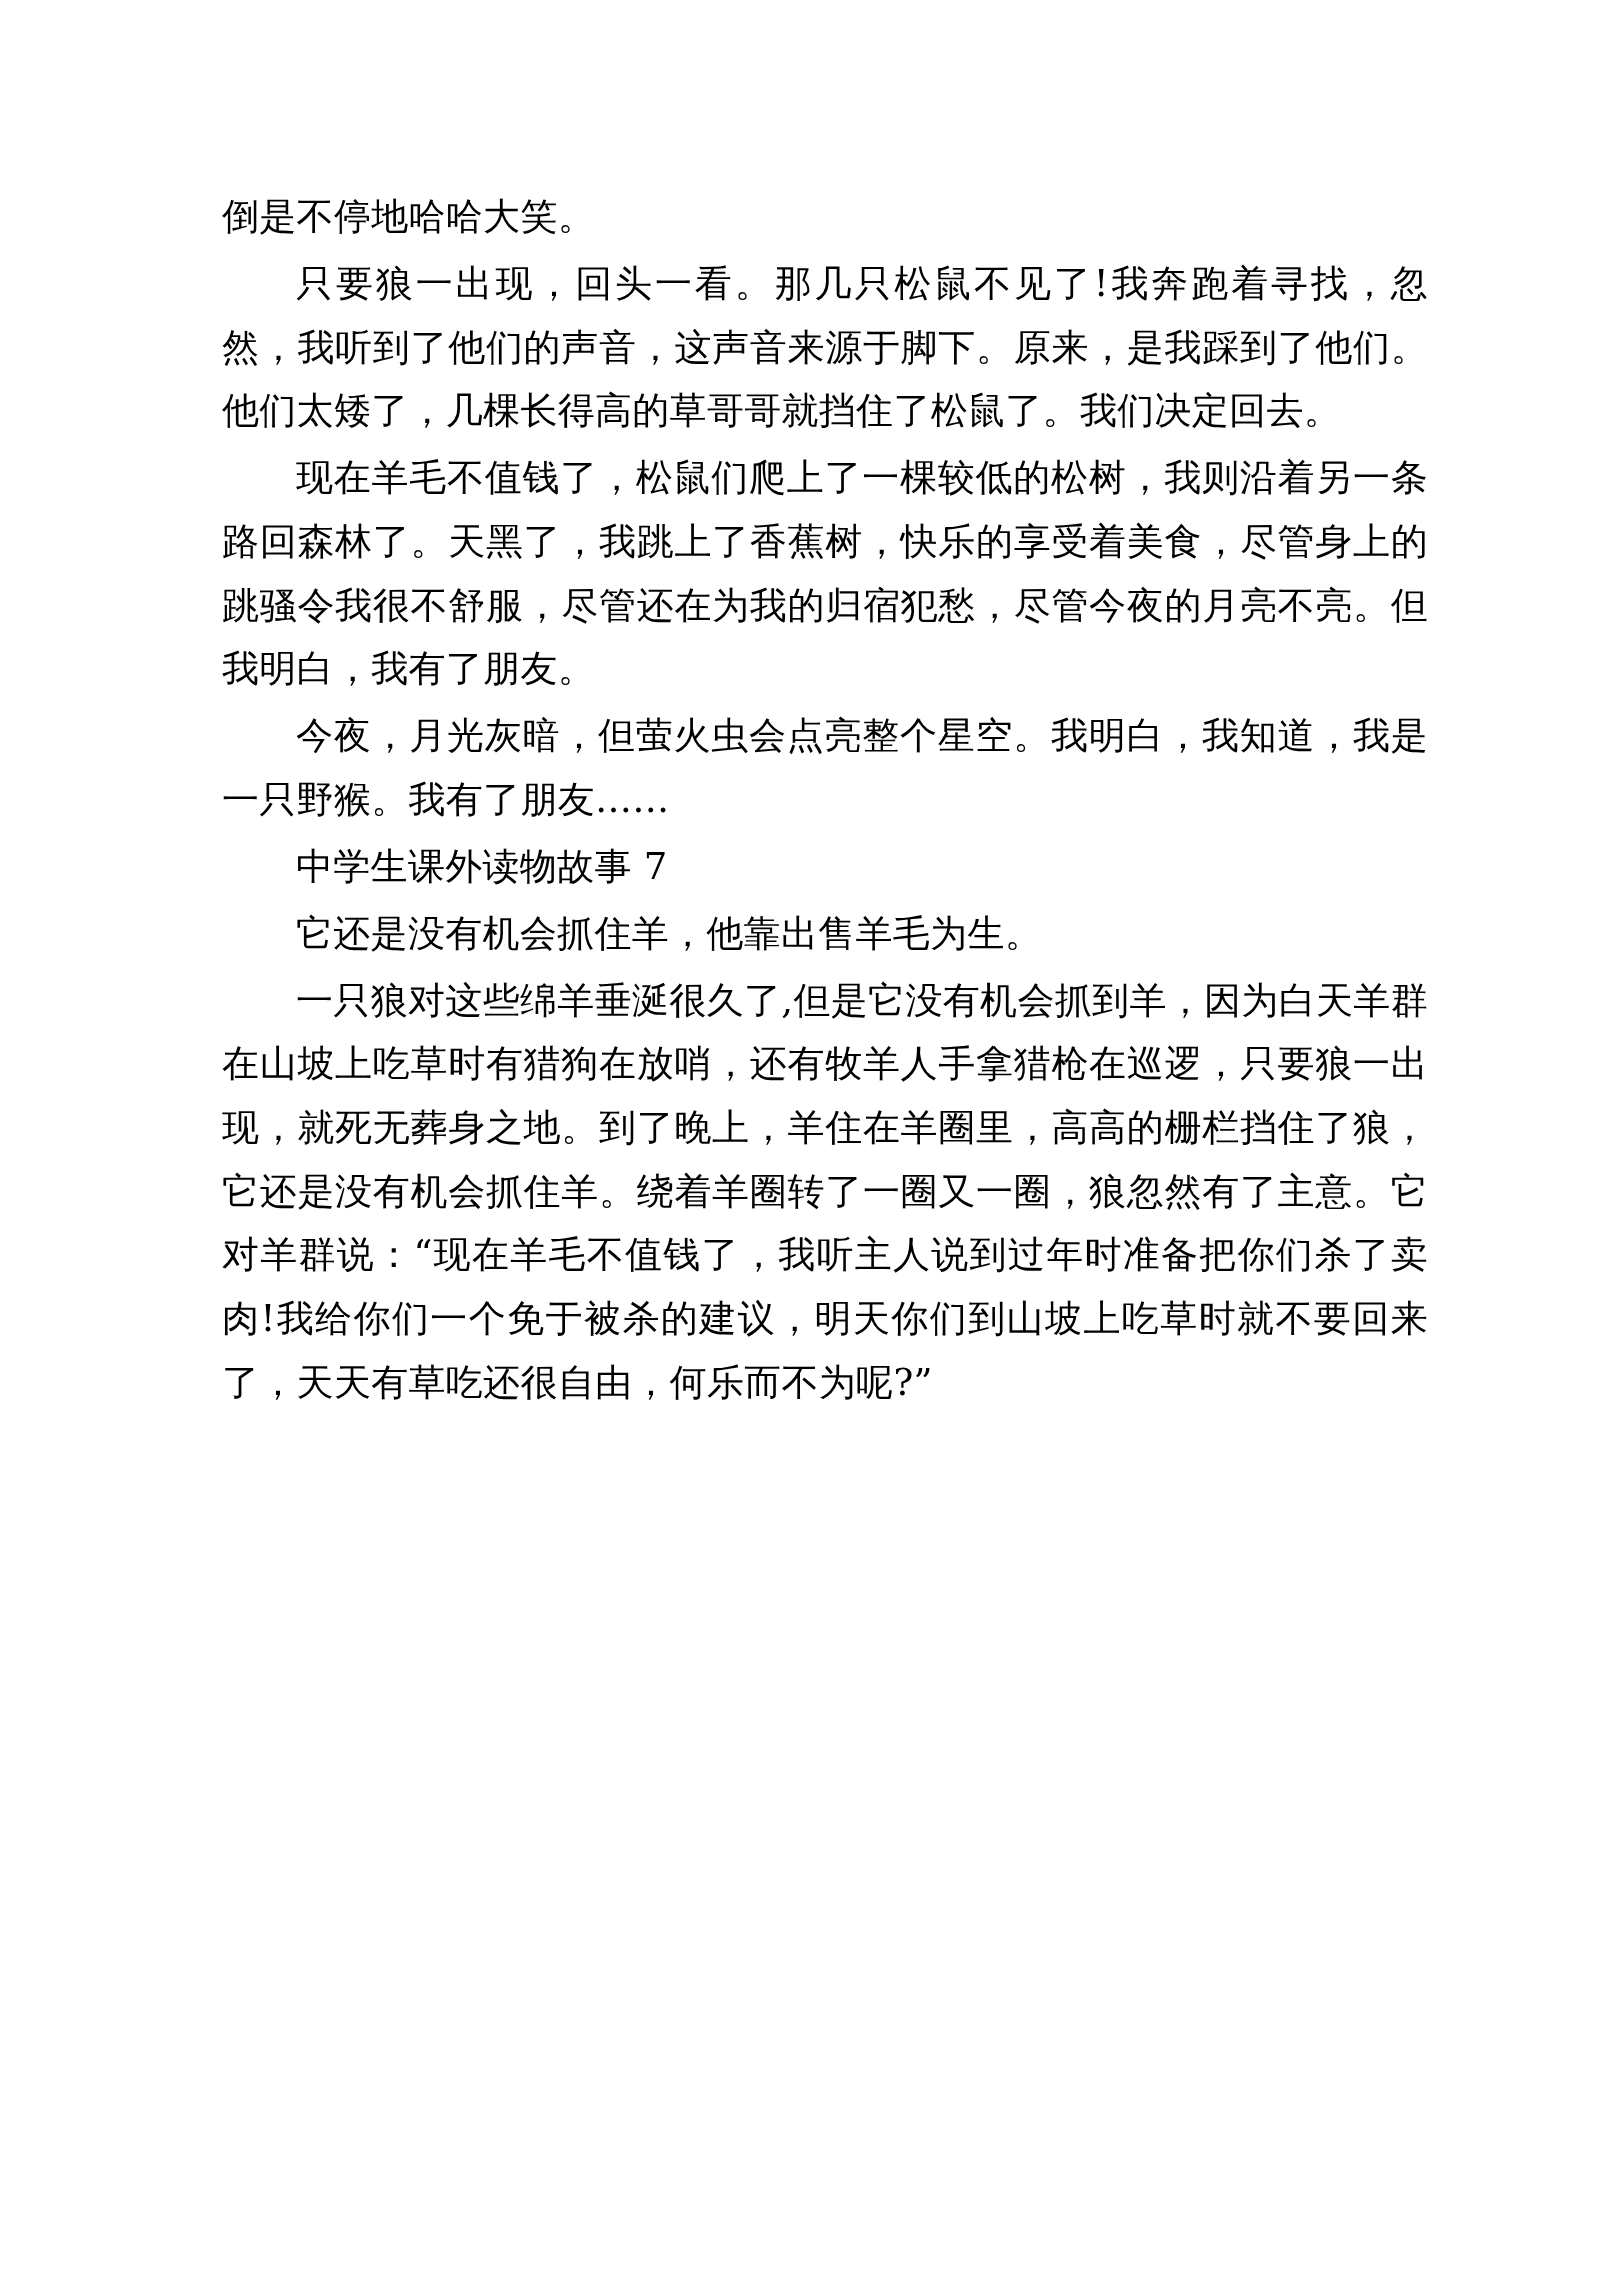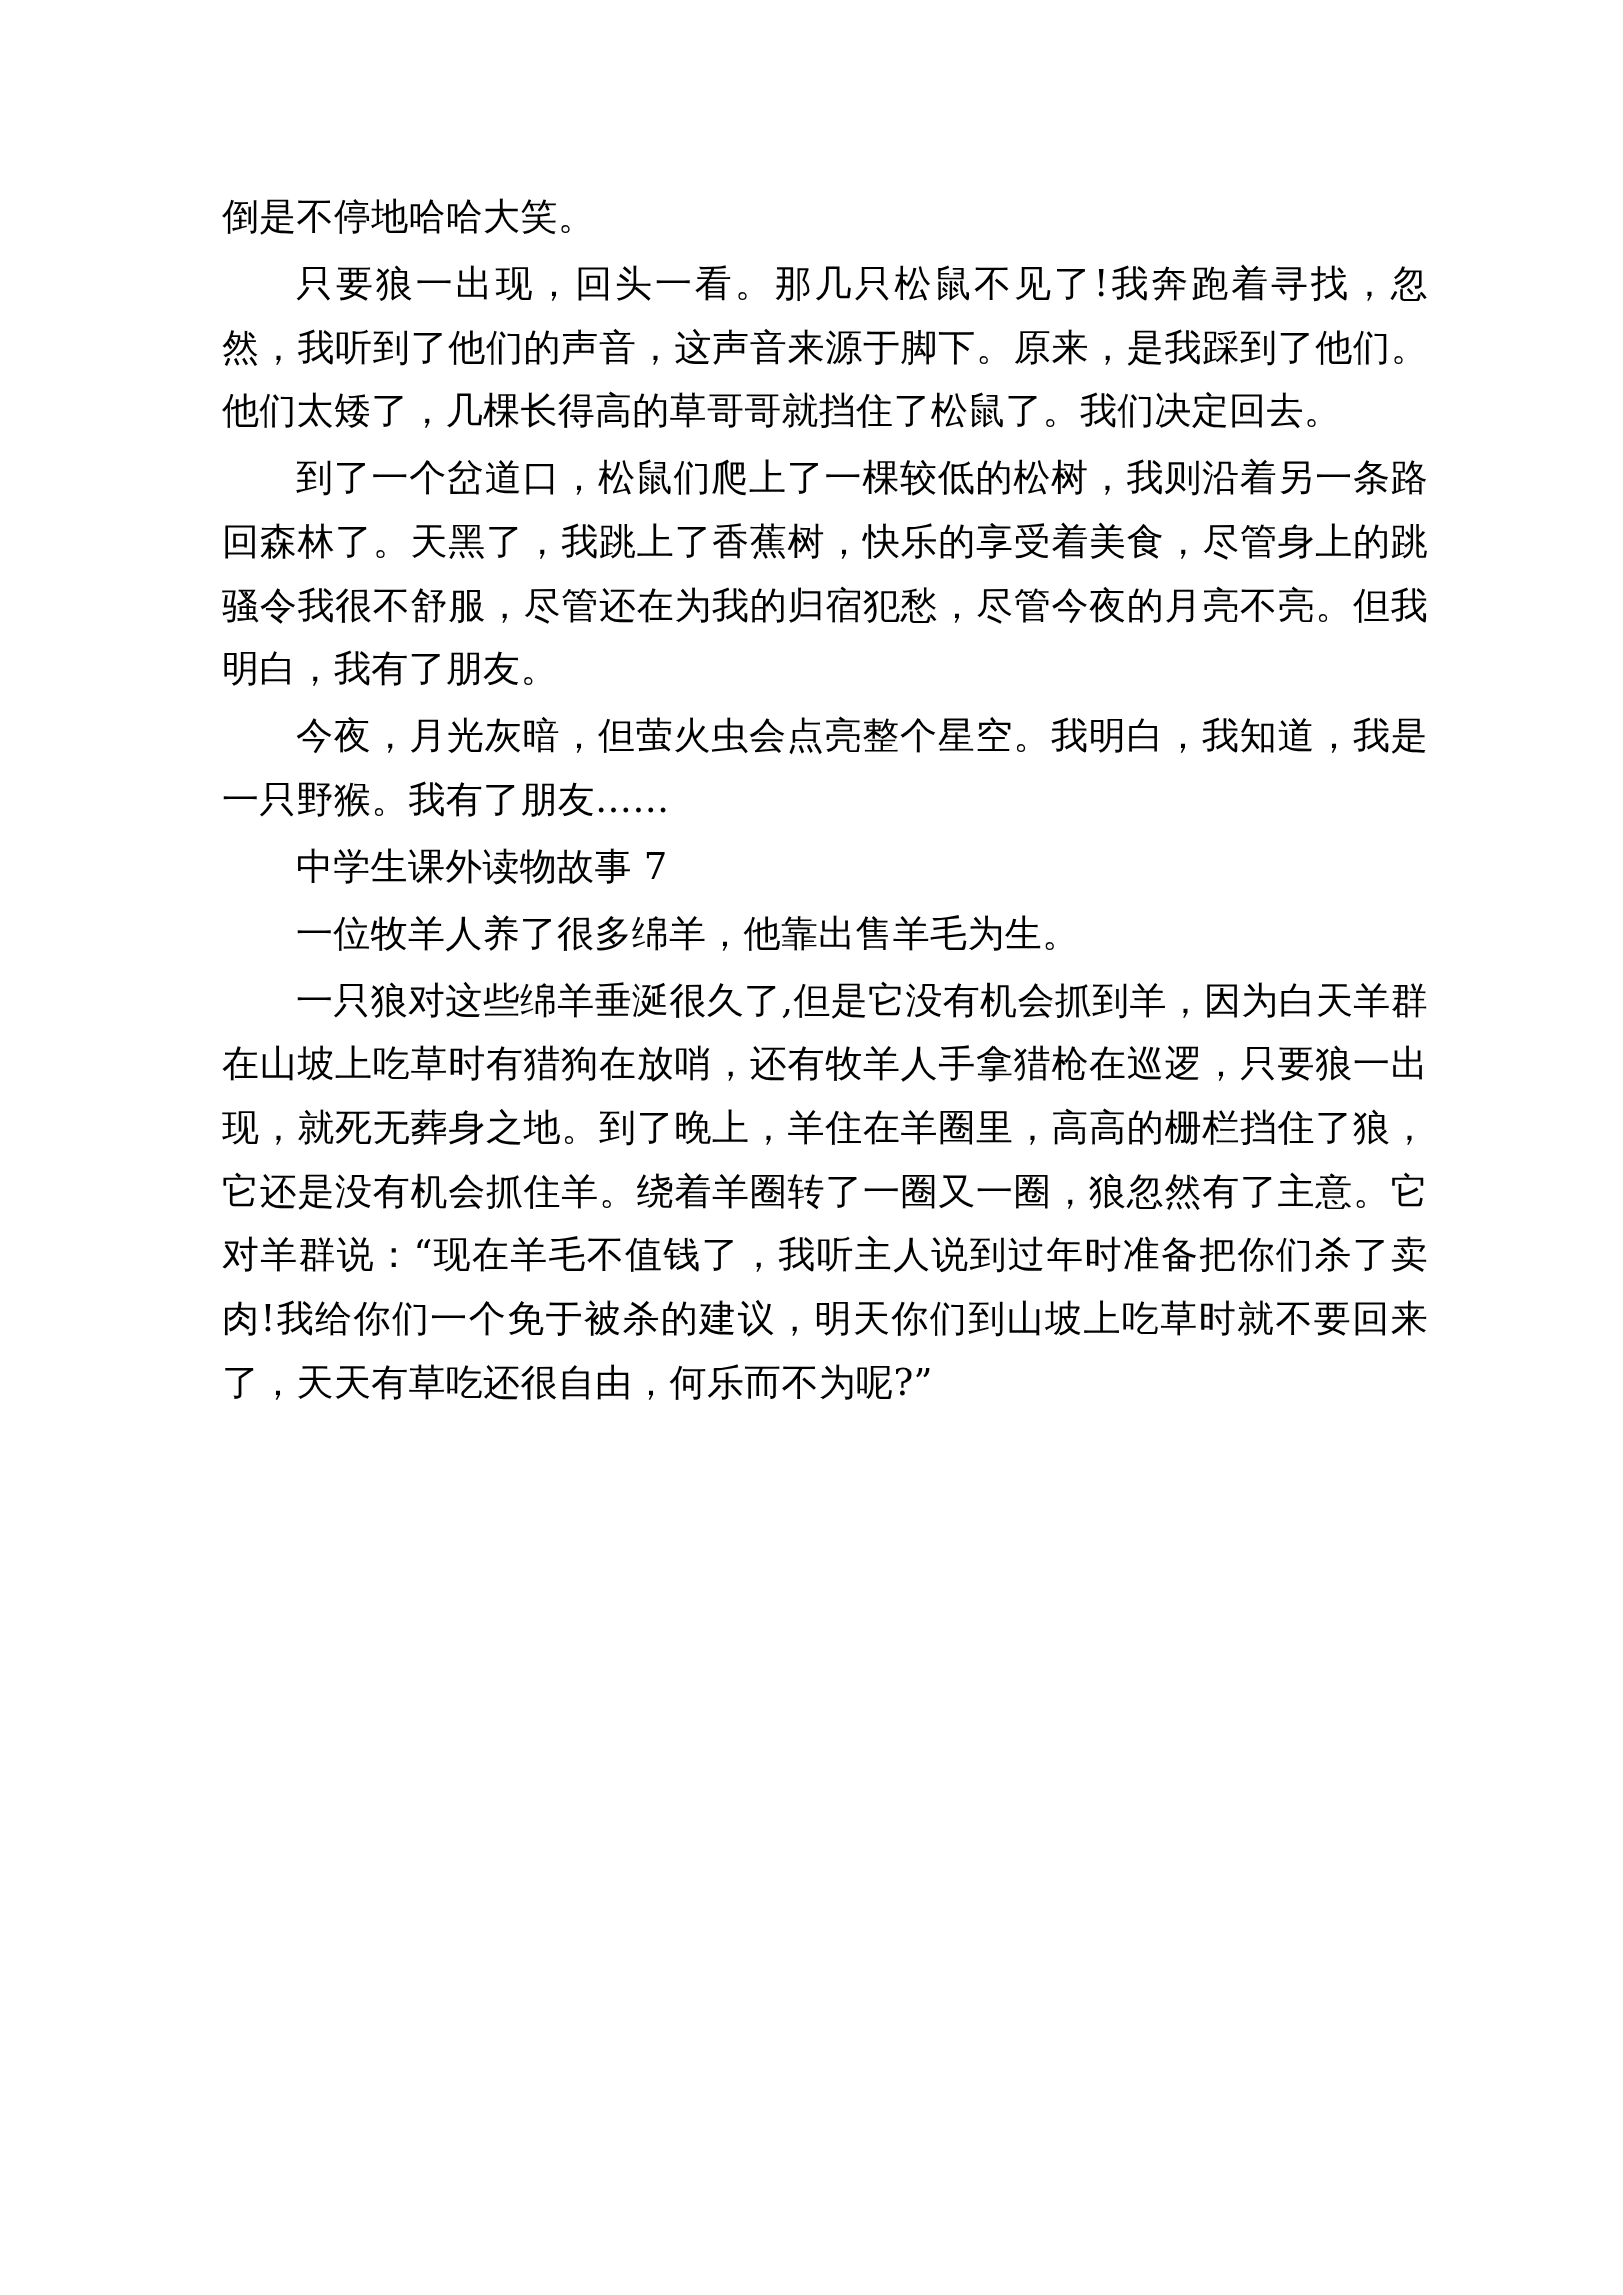--- a/index.html
+++ b/index.html
@@ -47,26 +47,26 @@
 </head>
 <body>
 
 <div class="page">
   <div class="doc-body">
 
     <p class="noindent">倒是不停地哈哈大笑。</p>
 
     <p class="indent">只要狼一出现，回头一看。那几只松鼠不见了!我奔跑着寻找，忽然，我听到了他们的声音，这声音来源于脚下。原来，是我踩到了他们。他们太矮了，几棵长得高的草哥哥就挡住了松鼠了。我们决定回去。</p>
 
-    <p class="indent">到了一个岔道口，松鼠们爬上了一棵较低的松树，我则沿着另一条路回森林了。天黑了，我跳上了香蕉树，快乐的享受着美食，尽管身上的跳骚令我很不舒服，尽管还在为我的归宿犯愁，尽管今夜的月亮不亮。但我明白，我有了朋友。</p>
+    <p class="indent">现在羊毛不值钱了，松鼠们爬上了一棵较低的松树，我则沿着另一条路回森林了。天黑了，我跳上了香蕉树，快乐的享受着美食，尽管身上的跳骚令我很不舒服，尽管还在为我的归宿犯愁，尽管今夜的月亮不亮。但我明白，我有了朋友。</p>
 
     <p class="indent">今夜，月光灰暗，但萤火虫会点亮整个星空。我明白，我知道，我是一只野猴。我有了朋友……</p>
 
     <p class="heading">中学生课外读物故事 7</p>
 
-    <p class="indent">一位牧羊人养了很多绵羊，他靠出售羊毛为生。</p>
+    <p class="indent">它还是没有机会抓住羊，他靠出售羊毛为生。</p>
 
 
     <p class="indent">一只狼对这些绵羊垂涎很久了,但是它没有机会抓到羊，因为白天羊群在山坡上吃草时有猎狗在放哨，还有牧羊人手拿猎枪在巡逻，只要狼一出现，就死无葬身之地。到了晚上，羊住在羊圈里，高高的栅栏挡住了狼，它还是没有机会抓住羊。绕着羊圈转了一圈又一圈，狼忽然有了主意。它对羊群说：“现在羊毛不值钱了，我听主人说到过年时准备把你们杀了卖肉!我给你们一个免于被杀的建议，明天你们到山坡上吃草时就不要回来了，天天有草吃还很自由，何乐而不为呢?”</p>
 
   </div>
 </div>
 
 
 </body></html>

